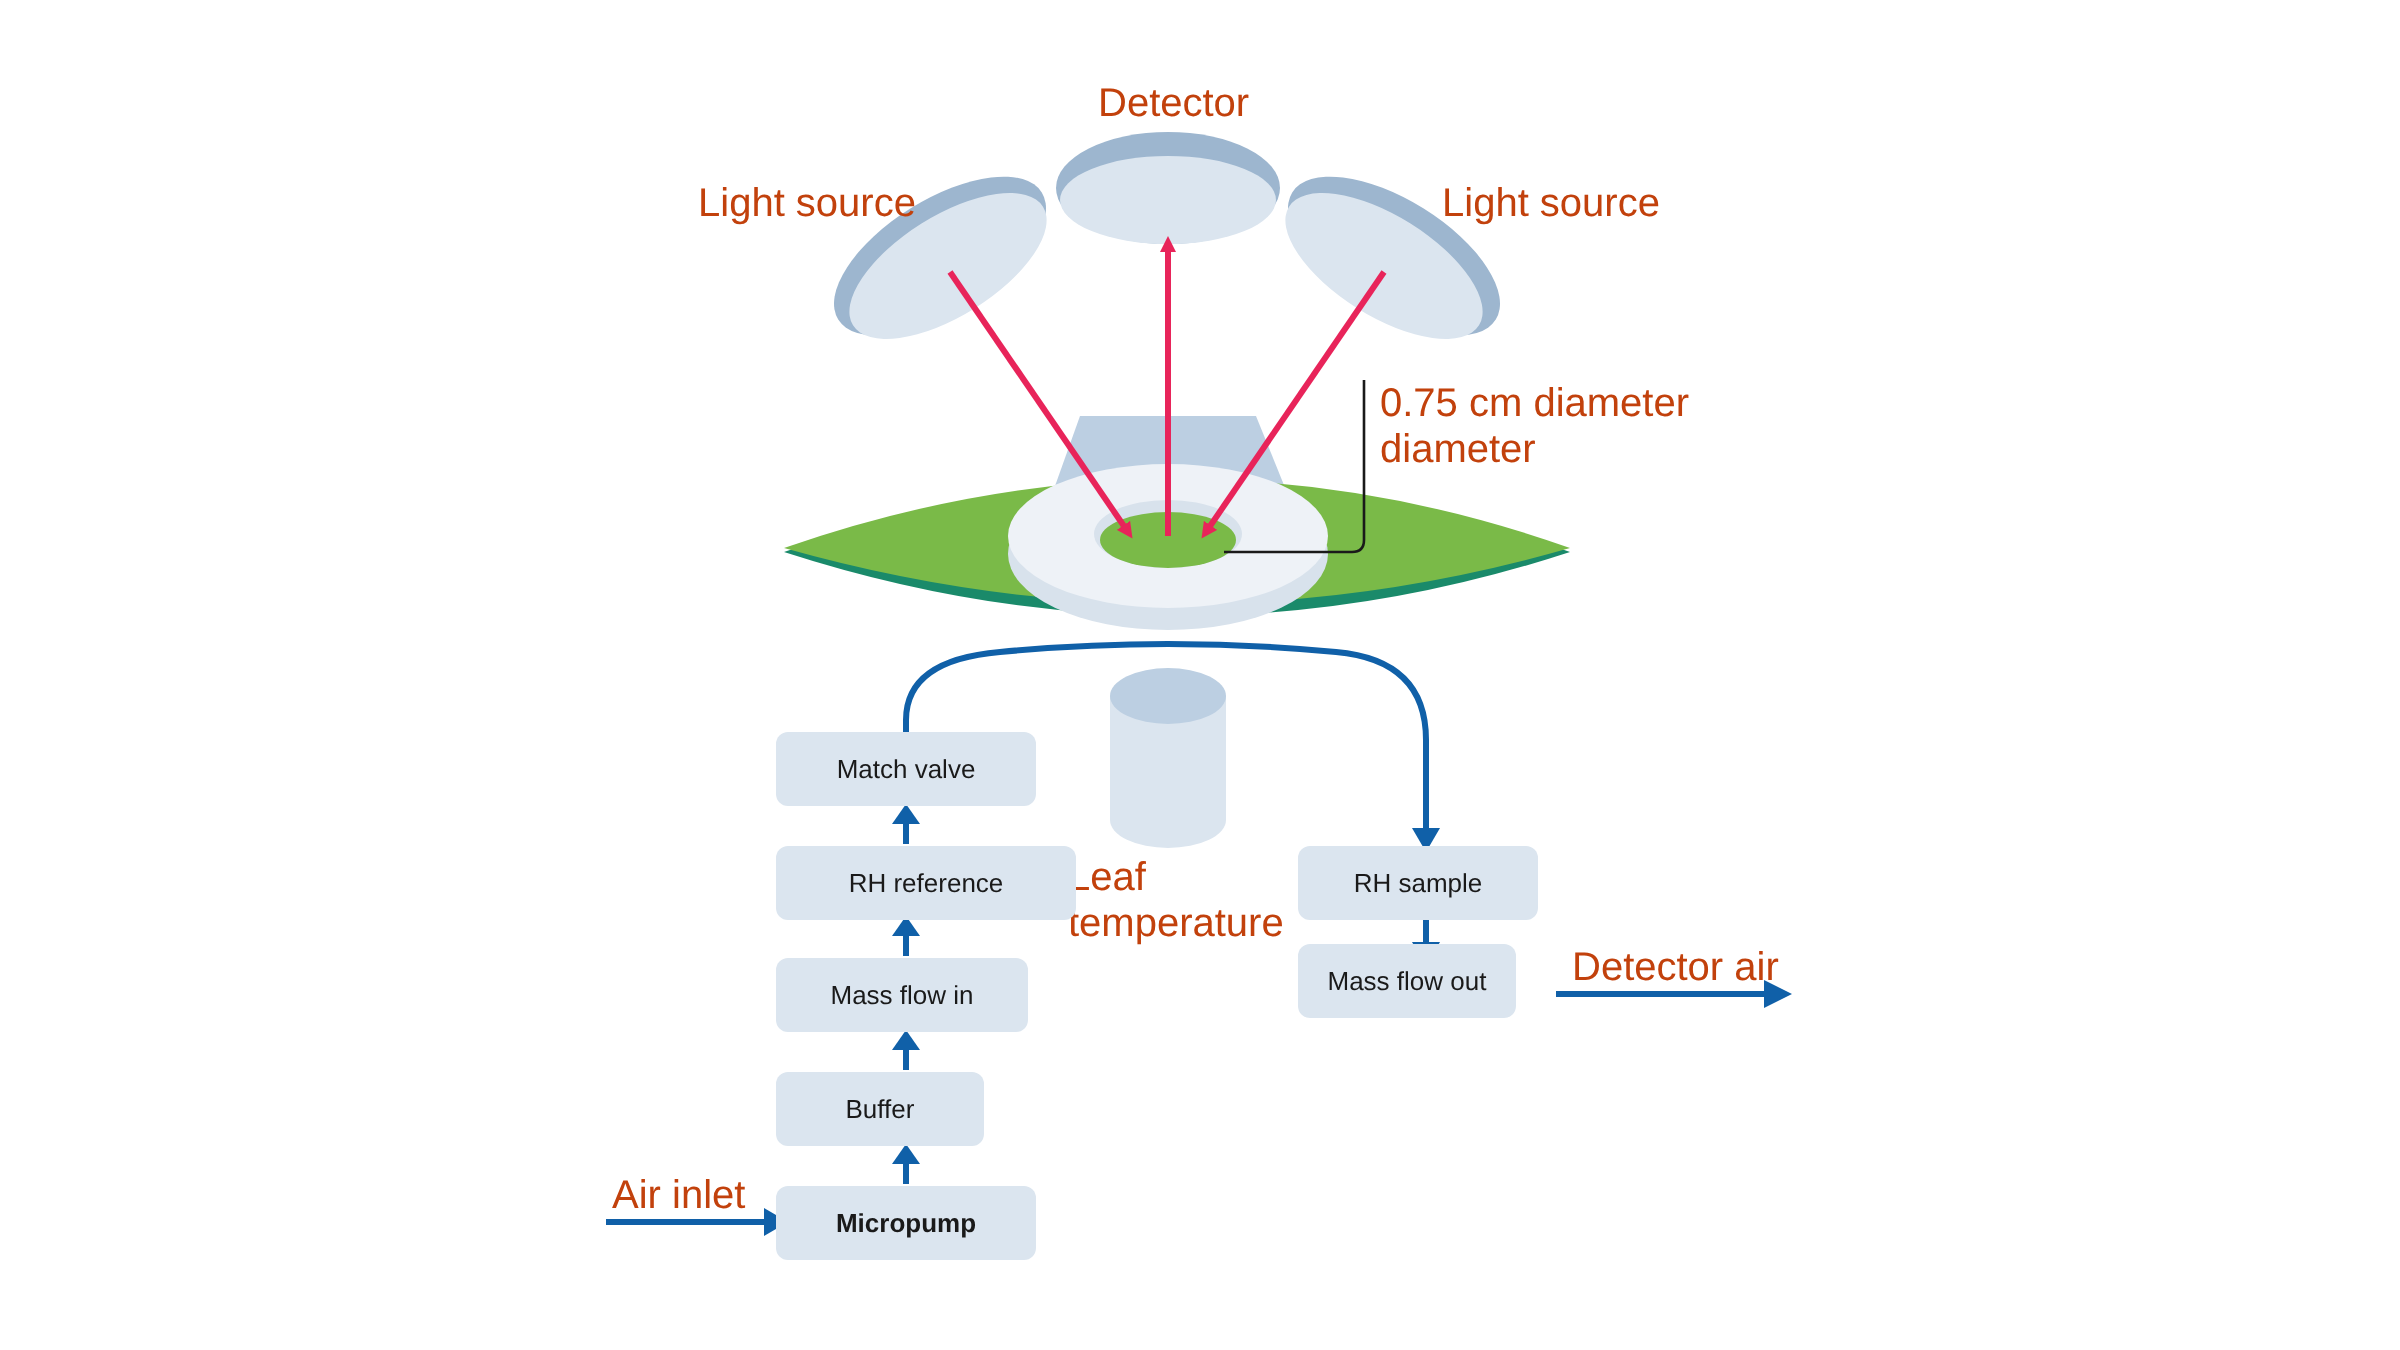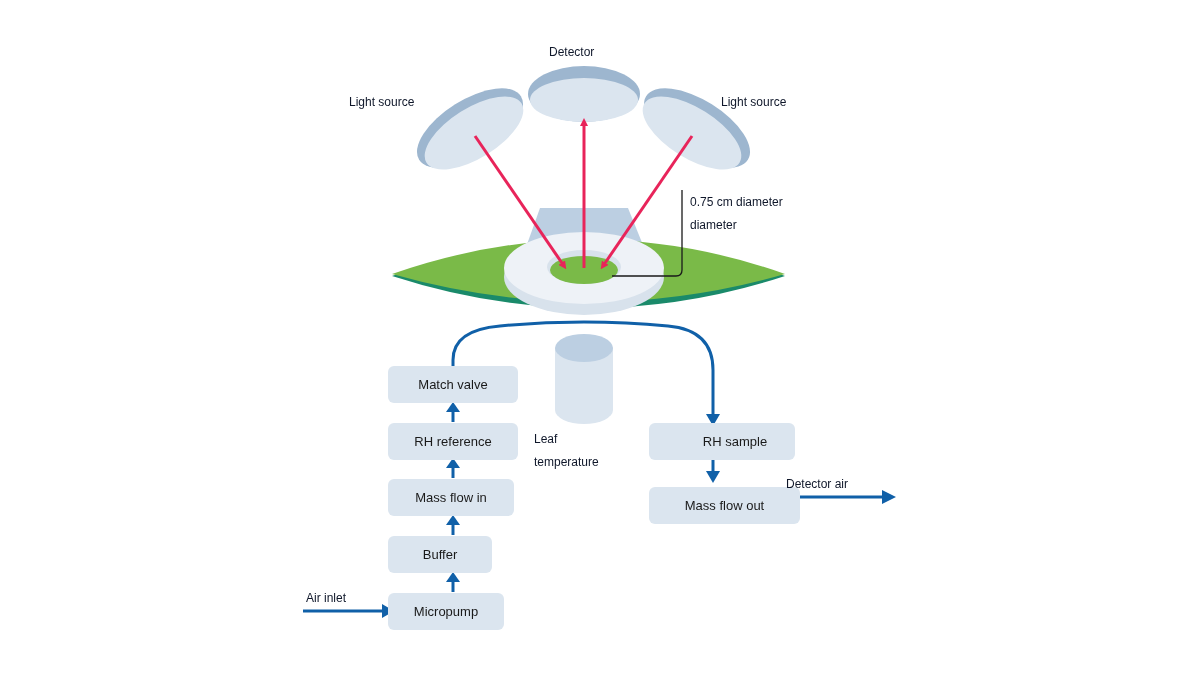--- a/index.html
+++ b/index.html
@@ -1,19 +1,19 @@
 <!DOCTYPE html>
 <html><head>
   <meta charset="utf-8">
   <style>
     html, body { margin: 0; padding: 0; background: #ffffff; }
     body { width: 1200px; height: 675px; position: relative; overflow: hidden;
            font-family: "Liberation Sans", "DejaVu Sans", sans-serif; color: #1a1a1a; }
     #diagram { position: absolute; left: 0; top: 0; width: 1200px; height: 675px; }
-    .lbl { position: absolute; font-size: 12px; line-height: 20px; color: #0f172a; white-space: nowrap; }
+    .lbl { position: absolute; font-size: 20px; line-height: 20px; color: #c2410c; white-space: nowrap; }
     .box { position: absolute; background: #dbe5ef; border-radius: 6px; font-size: 13px;
            display: flex; align-items: center; justify-content: center; color: #1a1a1a; }
     .center { text-align: left; }
   </style>
 </head>
 <body>
 
 <svg id="diagram" viewBox="0 0 1200 675" xmlns="http://www.w3.org/2000/svg">
   <defs>
     <marker id="beamHead" markerWidth="8" markerHeight="8" refX="4" refY="4" orient="auto" markerUnits="userSpaceOnUse">
@@ -88,21 +88,21 @@
 <div class="lbl" style="left:549px; top:42px;">Detector</div>
 <div class="lbl" style="left:349px; top:92px;">Light source</div>
 <div class="lbl" style="left:721px; top:92px;">Light source</div>
 <div class="lbl" style="left:690px; top:192px;">0.75 cm diameter</div>
 <div class="lbl" style="left:690px; top:215px;">diameter</div>
 
 <div class="lbl center" style="left:534px; top:429px; width:100px;">Leaf</div>
 <div class="lbl center" style="left:534px; top:452px; width:100px;">temperature</div>
 
 <div class="box" style="left:388px; top:366px; width:130px; height:37px;">Match valve</div>
-<div class="box" style="left:388px; top:423px; width:130px; height:37px;">RH reference</div>
+<div class="box" style="left:388px; top:423px; width:150px; height:37px;">RH reference</div>
 <div class="box" style="left:388px; top:479px; width:126px; height:37px;">Mass flow in</div>
 <div class="box" style="left:388px; top:536px; width:104px; height:37px;">Buffer</div>
-<div class="box" style="left:388px; top:593px; width:116px; height:37px;">Micropump</div>
+<div class="box" style="left:388px; top:593px; width:130px; height:37px;font-weight:bold;">Micropump</div>
 <div class="lbl" style="left:306px; top:588px;">Air inlet</div>
 
-<div class="box" style="left:649px; top:423px; width:120px; height:37px;padding-left:26px;">RH sample</div>
-<div class="box" style="left:649px; top:487px; width:151px; height:37px;">Mass flow out</div>
+<div class="box" style="left:649px; top:423px; width:120px; height:37px;">RH sample</div>
+<div class="box" style="left:649px; top:472px; width:109px; height:37px;">Mass flow out</div>
 <div class="lbl" style="left:786px; top:474px;">Detector air</div>
 
 </body></html>

